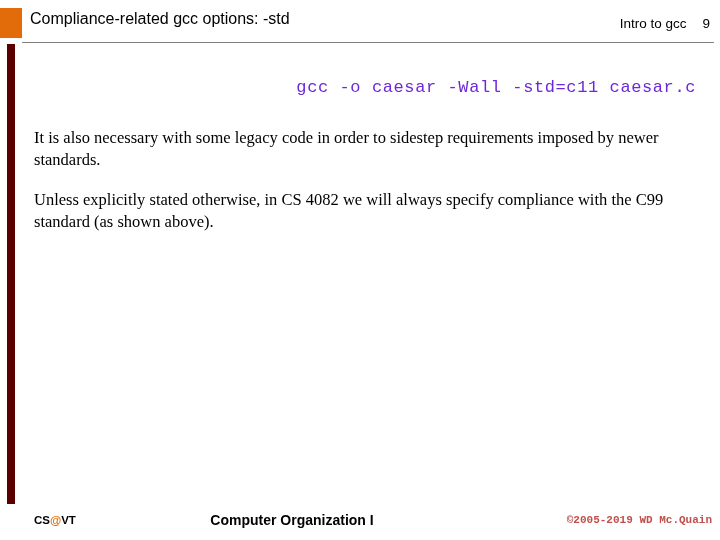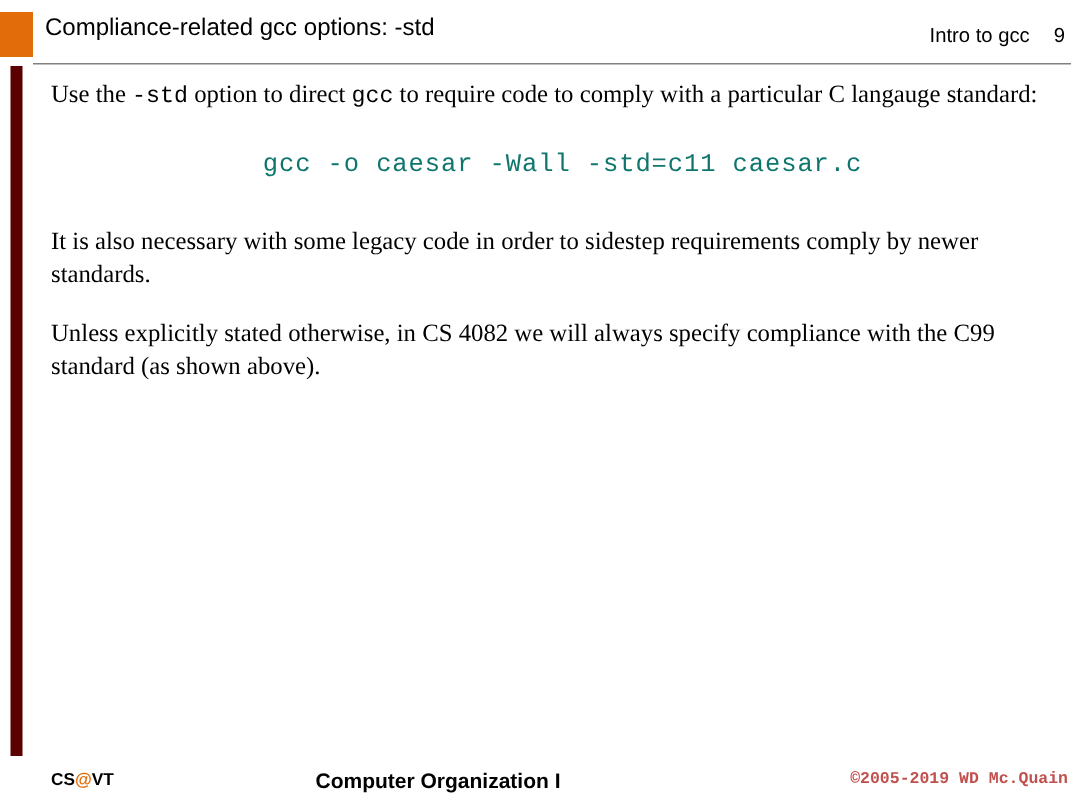--- a/index.html
+++ b/index.html
@@ -87,22 +87,22 @@
   }
   .mono {
     font-family: "Liberation Mono", monospace;
     font-size: 15.5px;
   }
 
   .code-line {
     font-family: "Liberation Mono", monospace;
     font-size: 17px;
     letter-spacing: 0.6px;
-    color: #0f766e;
-    text-align: center;
+    color: #6d28d9;
+    text-align: right;
     margin: 26px 0 30px 0;
     padding-left: 20px;
   }
 
   
   .footer-left {
     position: absolute;
     left: 34px;
     bottom: 14px;
     font-family: "Liberation Sans", sans-serif;
@@ -146,26 +146,25 @@
 <div class="header-right">
   <span class="hdr-label">Intro to gcc</span><span>9</span>
 </div>
 
 <div class="title-rule"></div>
 
 <div class="left-bar"></div>
 
 <div class="body-area">
 
-  <p class="para"><span>Use the </span><span class="mono">-std</span><span> option to direct </span><span class="mono">gcc</span><span> to require code to comply with a particular C langauge standard:</span></p>
 
   <div class="code-line">gcc -o caesar -Wall -std=c11 caesar.c</div>
 
 
-  <p class="para">It is also necessary with some legacy code in order to sidestep requirements comply by newer standards.</p>
+  <p class="para">It is also necessary with some legacy code in order to sidestep requirements imposed by newer standards.</p>
 
   <p class="para">Unless explicitly stated otherwise, in CS 4082 we will always specify compliance with the C99 standard (as shown above).</p>
 
 </div>
 
 <div class="footer-left"><span>CS</span><span class="at">@</span><span>VT</span></div>
 
 <div class="footer-center">Computer Organization I</div>
 
 <div class="footer-right">©2005-2019 WD Mc.Quain</div>

